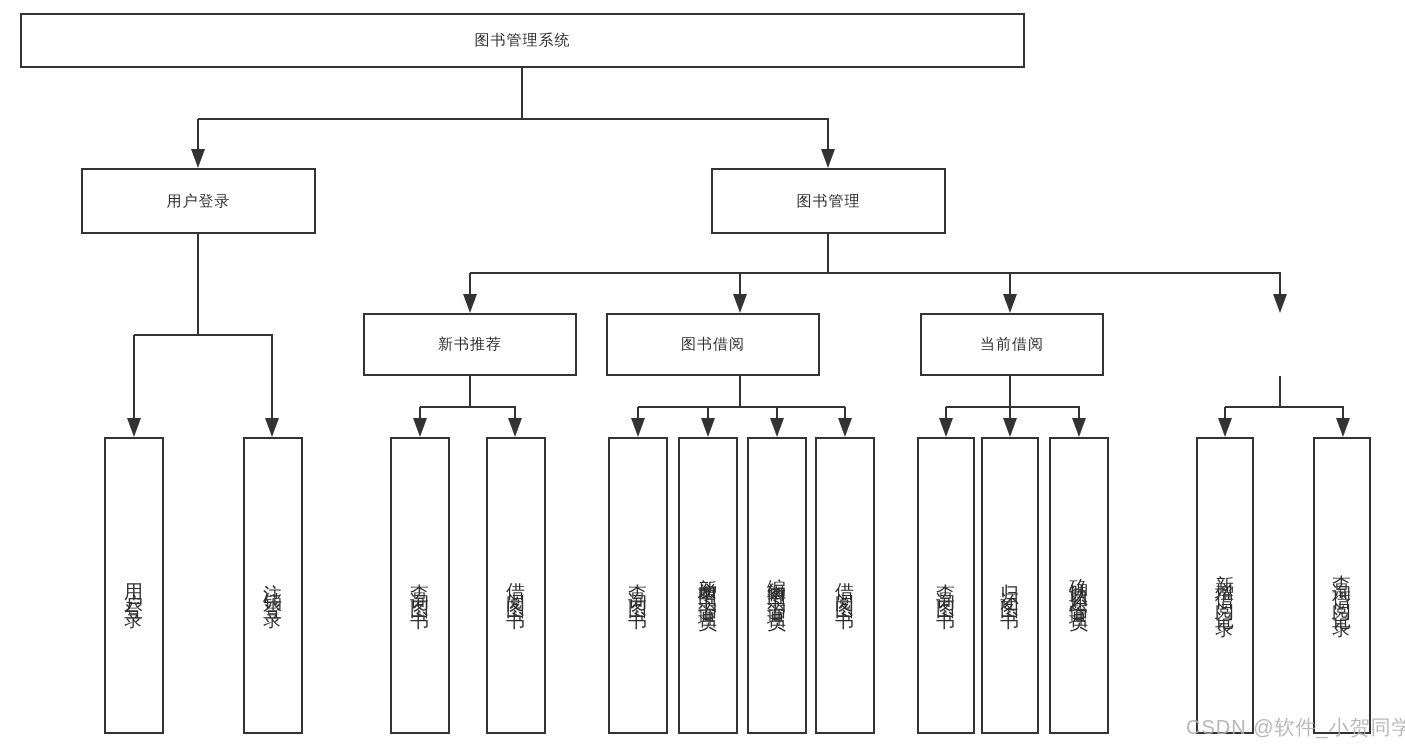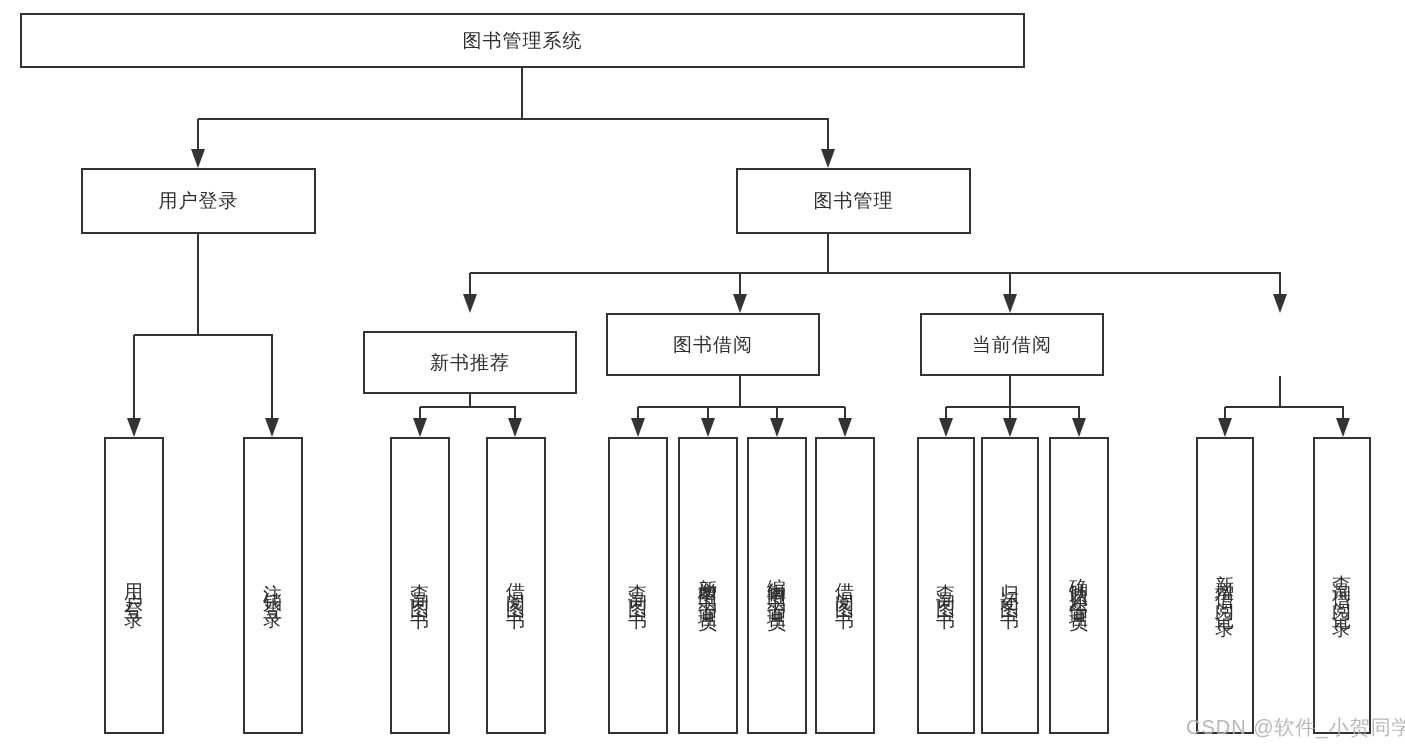--- a/index.html
+++ b/index.html
@@ -12,21 +12,21 @@
   }
   .wires{position:absolute;left:0;top:0;width:1405px;height:747px;}
   .node{
     position:absolute;
     box-sizing:border-box;
     background:#ffffff;
     border:2px solid #333333;
     color:#2e2e2e;
     display:flex;align-items:center;justify-content:center;
     text-align:center;
-    font-size:19px;
+    font-size:15px;
     letter-spacing:1px;
   }
   .leaf{
     writing-mode:vertical-rl;
     text-orientation:mixed;
     letter-spacing:9px;
     font-size:19px;
     line-height:1;
   }
   .watermark{
@@ -79,23 +79,23 @@
       <polygon points="1003,418 1017,418 1010,437"></polygon>
       <polygon points="1072,418 1086,418 1079,437"></polygon>
       <polygon points="1218,418 1232,418 1225,437"></polygon>
       <polygon points="1336,418 1350,418 1343,437"></polygon>
     </g>
   </svg>
 
   <div class="node" style="left:20px;top:13px;width:1005px;height:55px;">图书管理系统</div>
 
   <div class="node" style="left:81px;top:168px;width:235px;height:66px;">用户登录</div>
-  <div class="node" style="left:736px;top:168px;width:235px;height:66px;">图书管理</div>
+  <div class="node" style="left:711px;top:168px;width:235px;height:66px;">图书管理</div>
 
-  <div class="node" style="left:363px;top:313px;width:214px;height:63px;margin-top:18px;">新书推荐</div>
+  <div class="node" style="left:363px;top:313px;width:214px;height:63px;">新书推荐</div>
   <div class="node" style="left:606px;top:313px;width:214px;height:63px;">图书借阅</div>
   <div class="node" style="left:903px;top:313px;width:184px;height:63px;margin-left:17px;">当前借阅</div>
 
   <div class="node leaf" style="left:104px;top:437px;width:60px;height:297px;">用户登录</div>
   <div class="node leaf" style="left:243px;top:437px;width:60px;height:297px;">注销登录</div>
 
   <div class="node leaf" style="left:390px;top:437px;width:60px;height:297px;">查询图书</div>
   <div class="node leaf" style="left:486px;top:437px;width:60px;height:297px;">借阅图书</div>
 
   <div class="node leaf" style="left:608px;top:437px;width:60px;height:297px;">查询图书</div>

